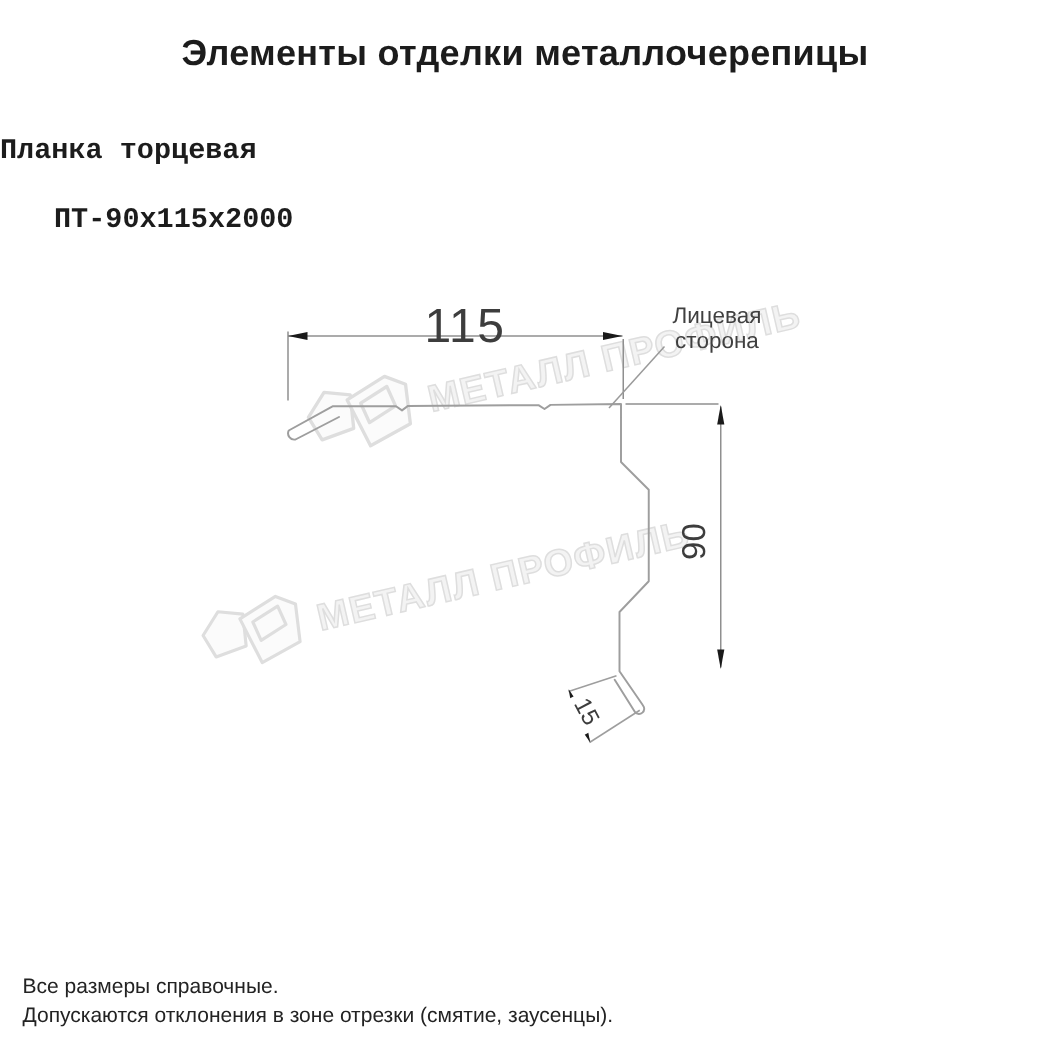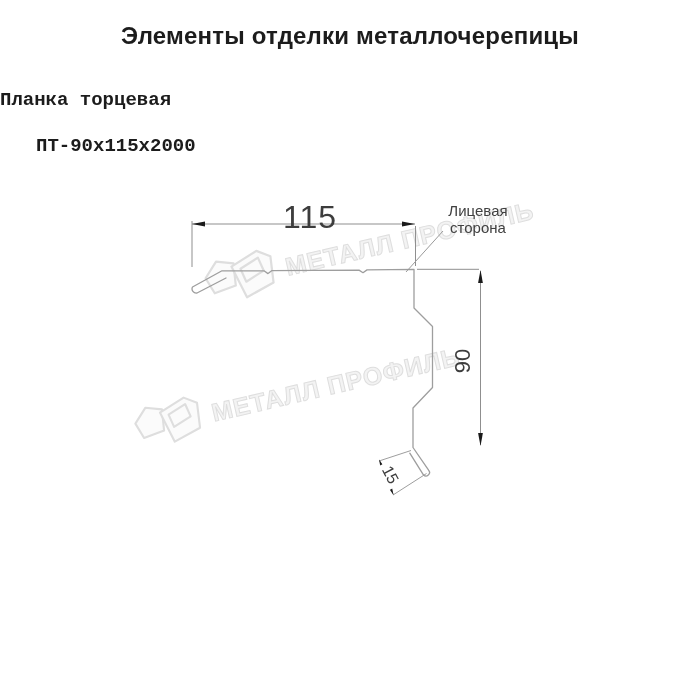--- a/index.html
+++ b/index.html
@@ -110,14 +110,18 @@
 
     <line x1="443" y1="231" x2="406" y2="272" stroke="#9a9a9a" stroke-width="1"></line>
   </svg>
 
   <div class="abs dim dim-115">115</div>
   <div class="abs dim dim-90">90</div>
   <div class="abs dim dim-15">15</div>
 
   <div class="abs face-label">Лицевая сторона</div>
 
+  <div class="abs notes">
+    <div>Все размеры справочные.</div>
+    <div>Допускаются отклонения в зоне отрезки (смятие, заусенцы).</div>
+  </div>
 
 </div>
 
 </body></html>

